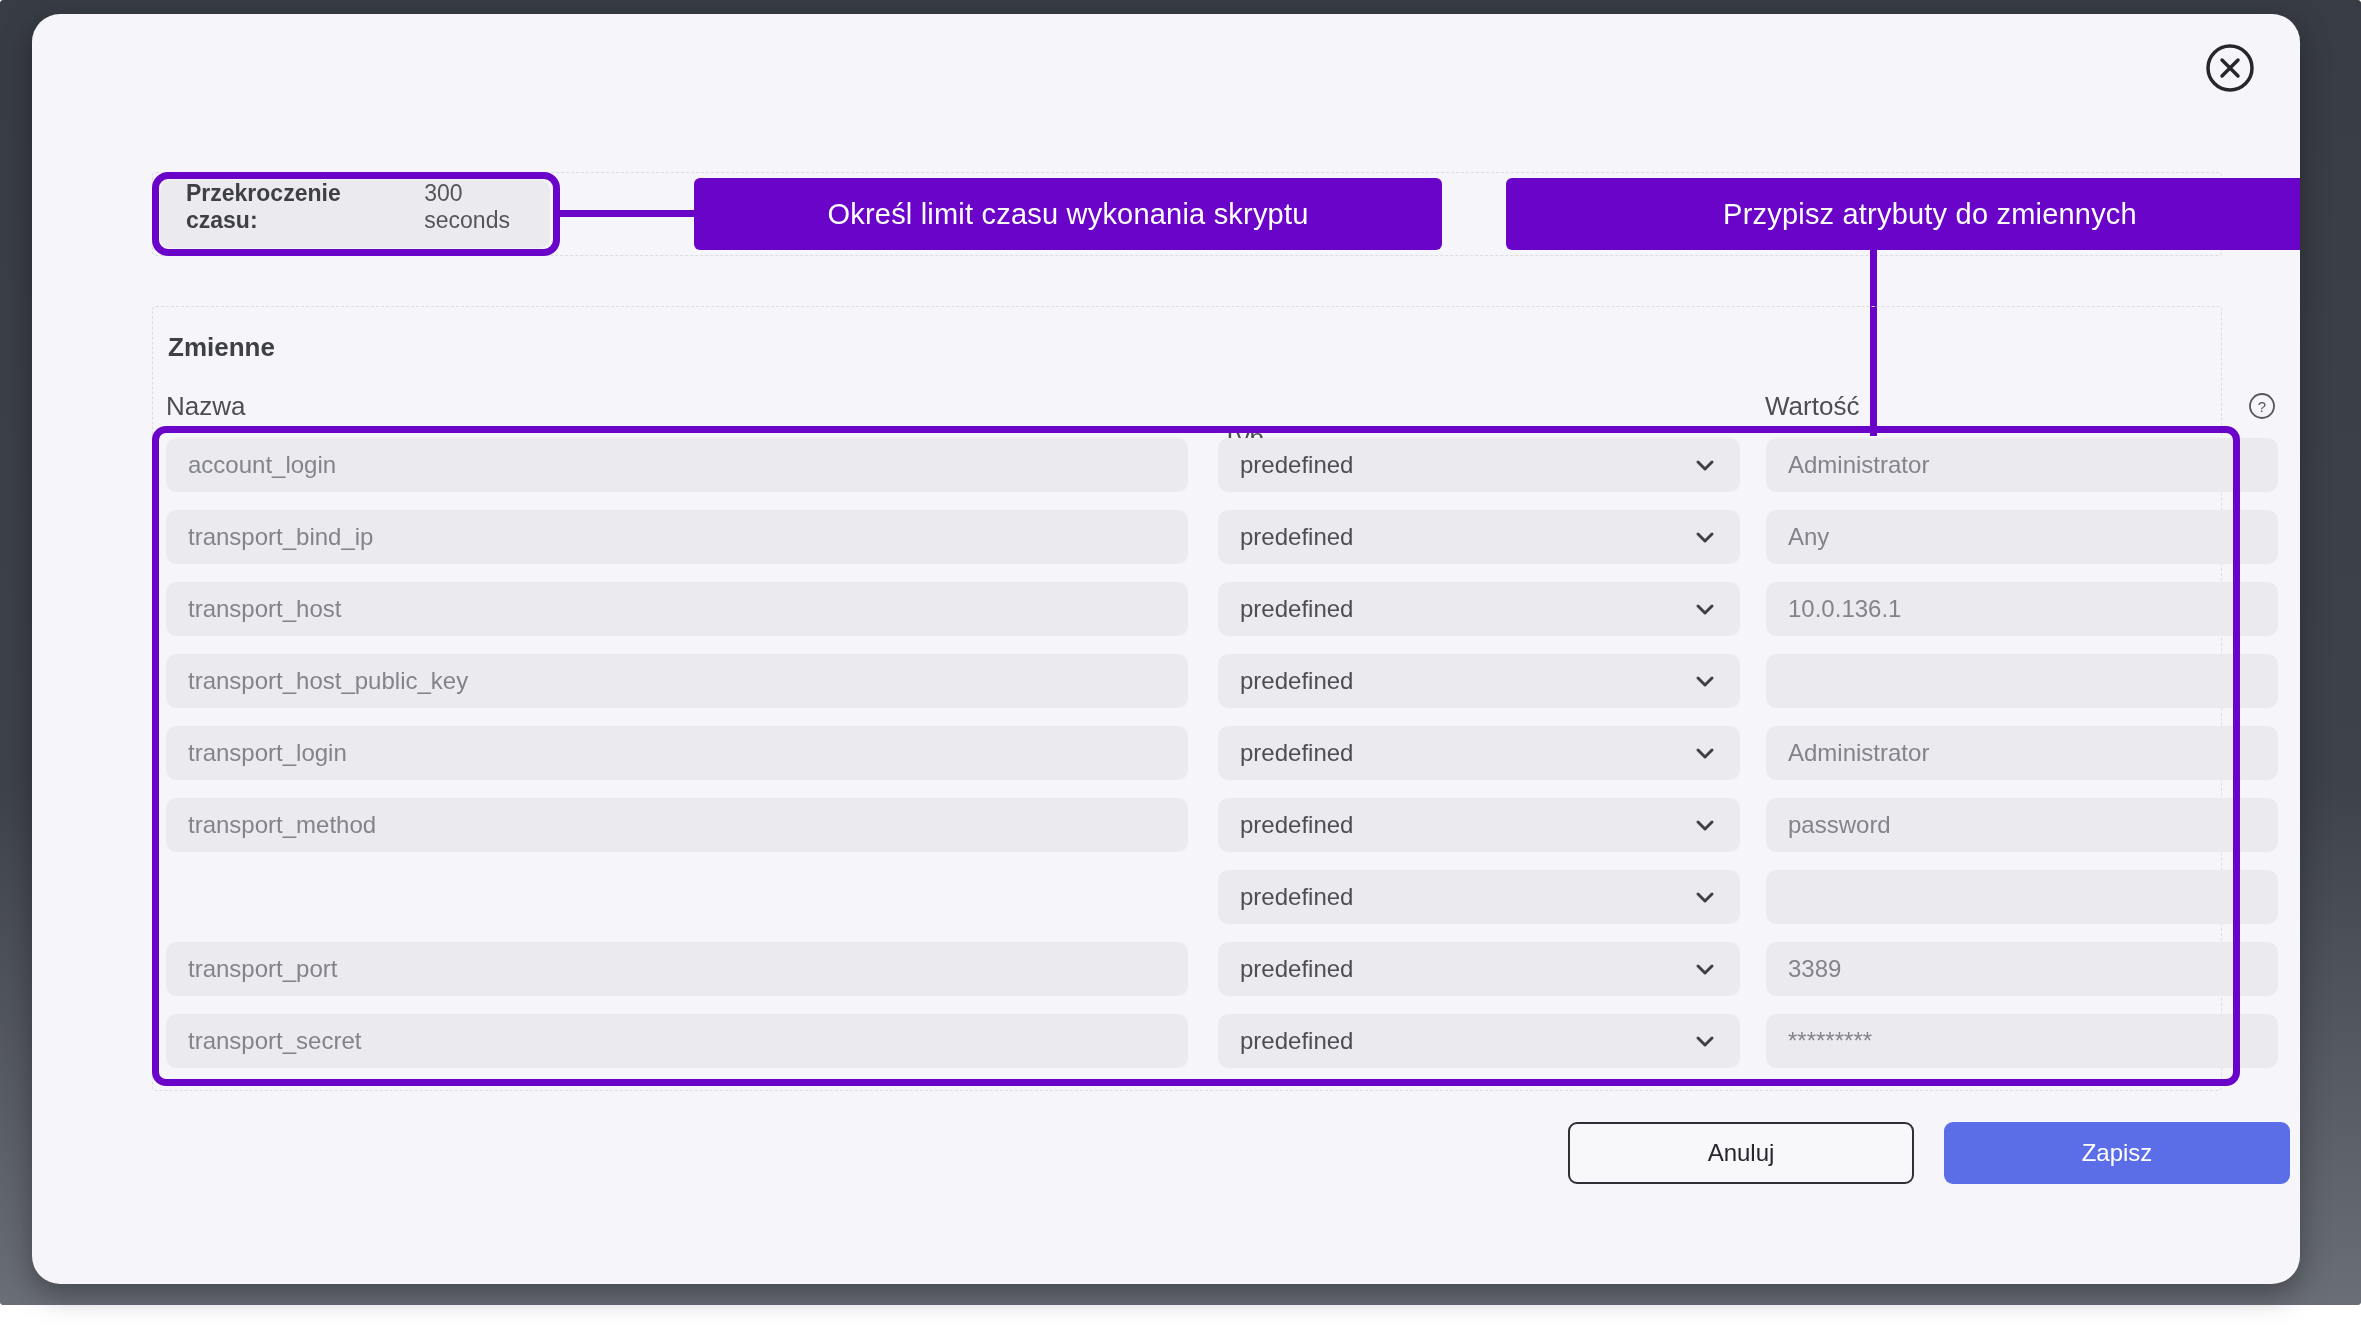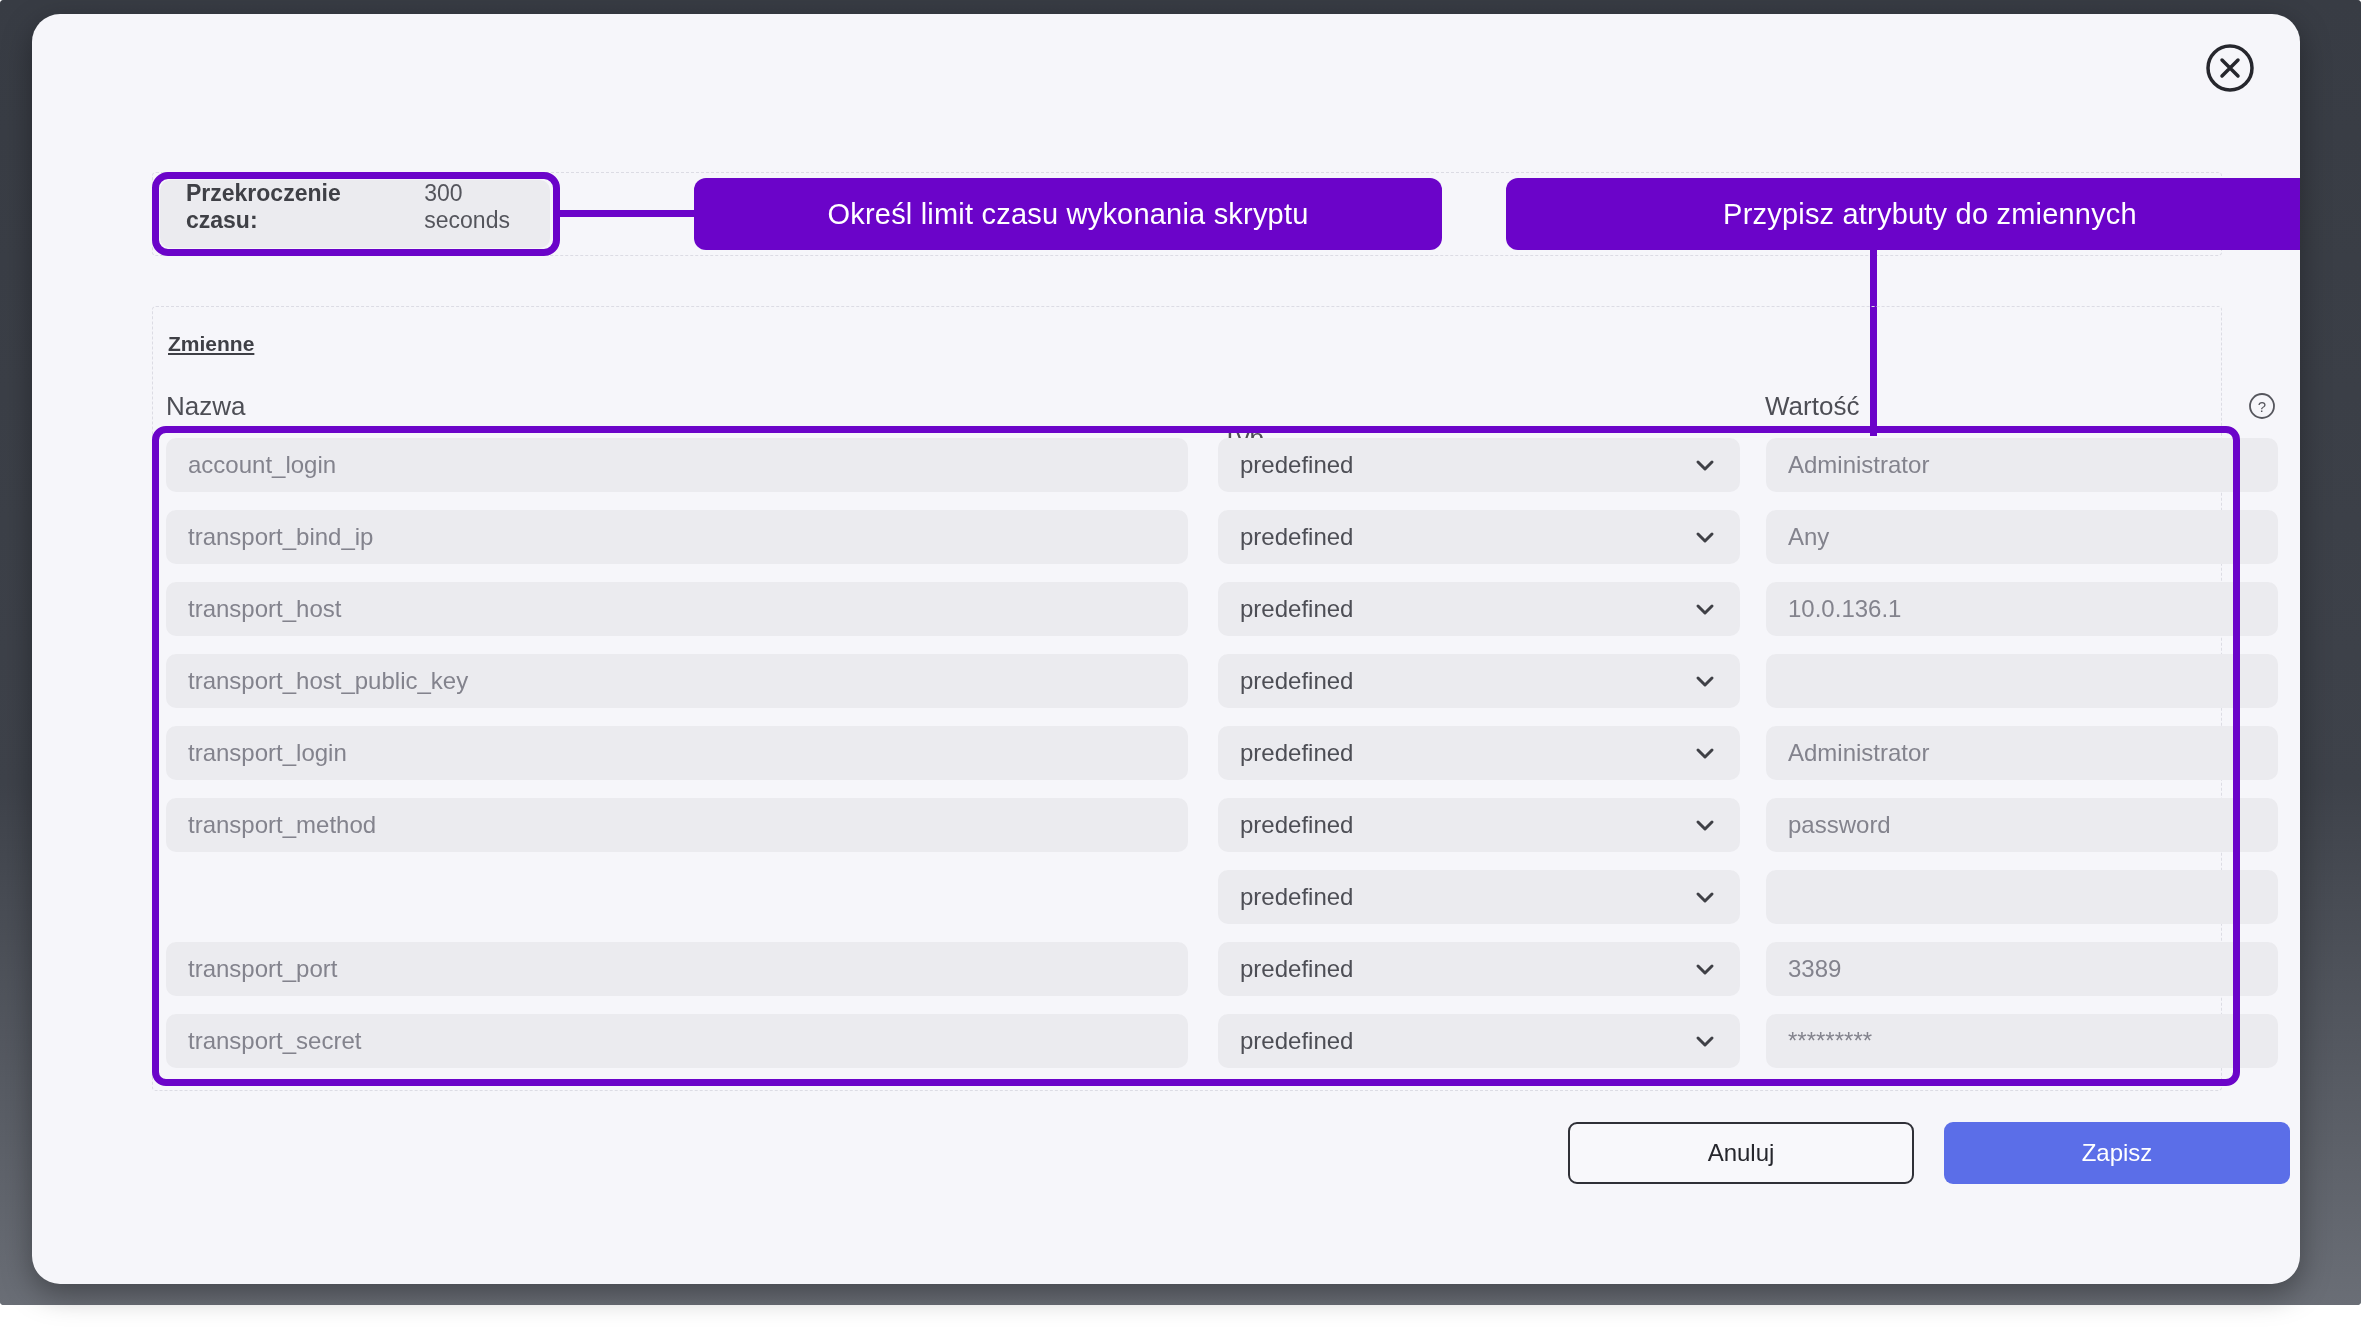--- a/index.html
+++ b/index.html
@@ -105,21 +105,21 @@
     border-radius: 16px;
     box-sizing: border-box;
     pointer-events: none;
   }
 
   
   .callout {
     position: absolute;
     background: #6b04c9;
     color: #ffffff;
-    border-radius: 12px;
+    border-radius: 6px;
     display: flex;
     align-items: center;
     justify-content: center;
     font-size: 29px;
     letter-spacing: .2px;
     white-space: nowrap;
   }
   #callout-timeout {
     left: 662px;
     top: 164px;
@@ -159,24 +159,23 @@
     width: 2070px;
     height: 785px;
     border: 1px dashed #dcdce4;
     border-radius: 4px;
     box-sizing: border-box;
   }
   #vars-title {
     position: absolute;
     left: 136px;
     top: 318px;
-    font-size: 21px;
+    font-size: 26px;
     font-weight: bold;
     color: #3f4046;
-    text-decoration: underline;
   }
 
   
   .col-header {
     position: absolute;
     top: 377px;
     font-size: 26px;
     color: #4d4e55;
   }
   #header-name  { left: 134px; }

